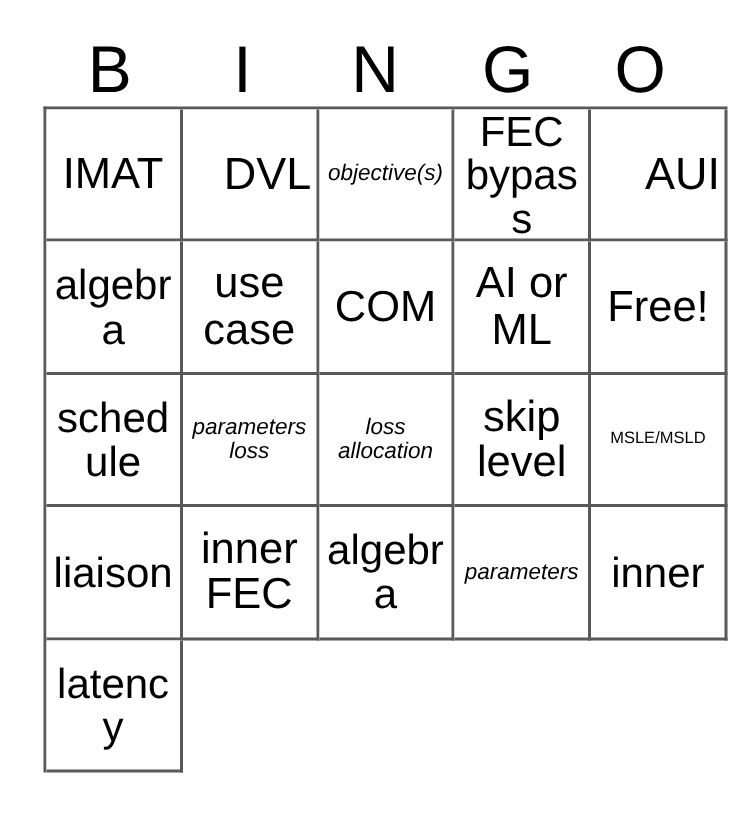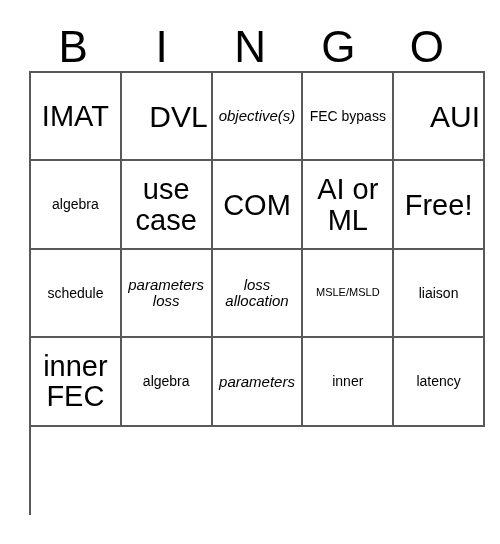--- a/index.html
+++ b/index.html
@@ -79,21 +79,21 @@
     text-align: center;
     line-height: 1.04;
     color: #000000;
     word-break: break-word;
     hyphens: none;
   }
 
   
   .cell-text.size-xl { font-size: 30px; text-align: right; }
   .cell-text.size-lg { font-size: 29px; }
-  .cell-text.size-md { font-size: 14px; }
+  .cell-text.size-md { font-size: 28px; }
   .cell-text.size-sm { font-size: 15px; font-style: italic; }
   .cell-text.size-xs { font-size: 12.5px; }
   .cell-text.size-xxs { font-size: 11px; }
 </style>
 </head>
 <body>
 
 <div id="card-root">
 
   <div id="bingo-header">
@@ -139,20 +139,23 @@
       <div class="bingo-cell">
         <span class="cell-text size-md">schedule</span>
       </div>
       <div class="bingo-cell">
         <span class="cell-text size-sm">parameters loss</span>
       </div>
       <div class="bingo-cell">
         <span class="cell-text size-sm">loss allocation</span>
       </div>
       <div class="bingo-cell">
+        <span class="cell-text size-lg">skip level</span>
+      </div>
+      <div class="bingo-cell">
         <span class="cell-text size-xxs">MSLE/MSLD</span>
       </div>
       <div class="bingo-cell">
         <span class="cell-text size-md">liaison</span>
       </div>
       <div class="bingo-cell">
         <span class="cell-text size-lg">inner FEC</span>
       </div>
       <div class="bingo-cell">
         <span class="cell-text size-md">algebra</span>

